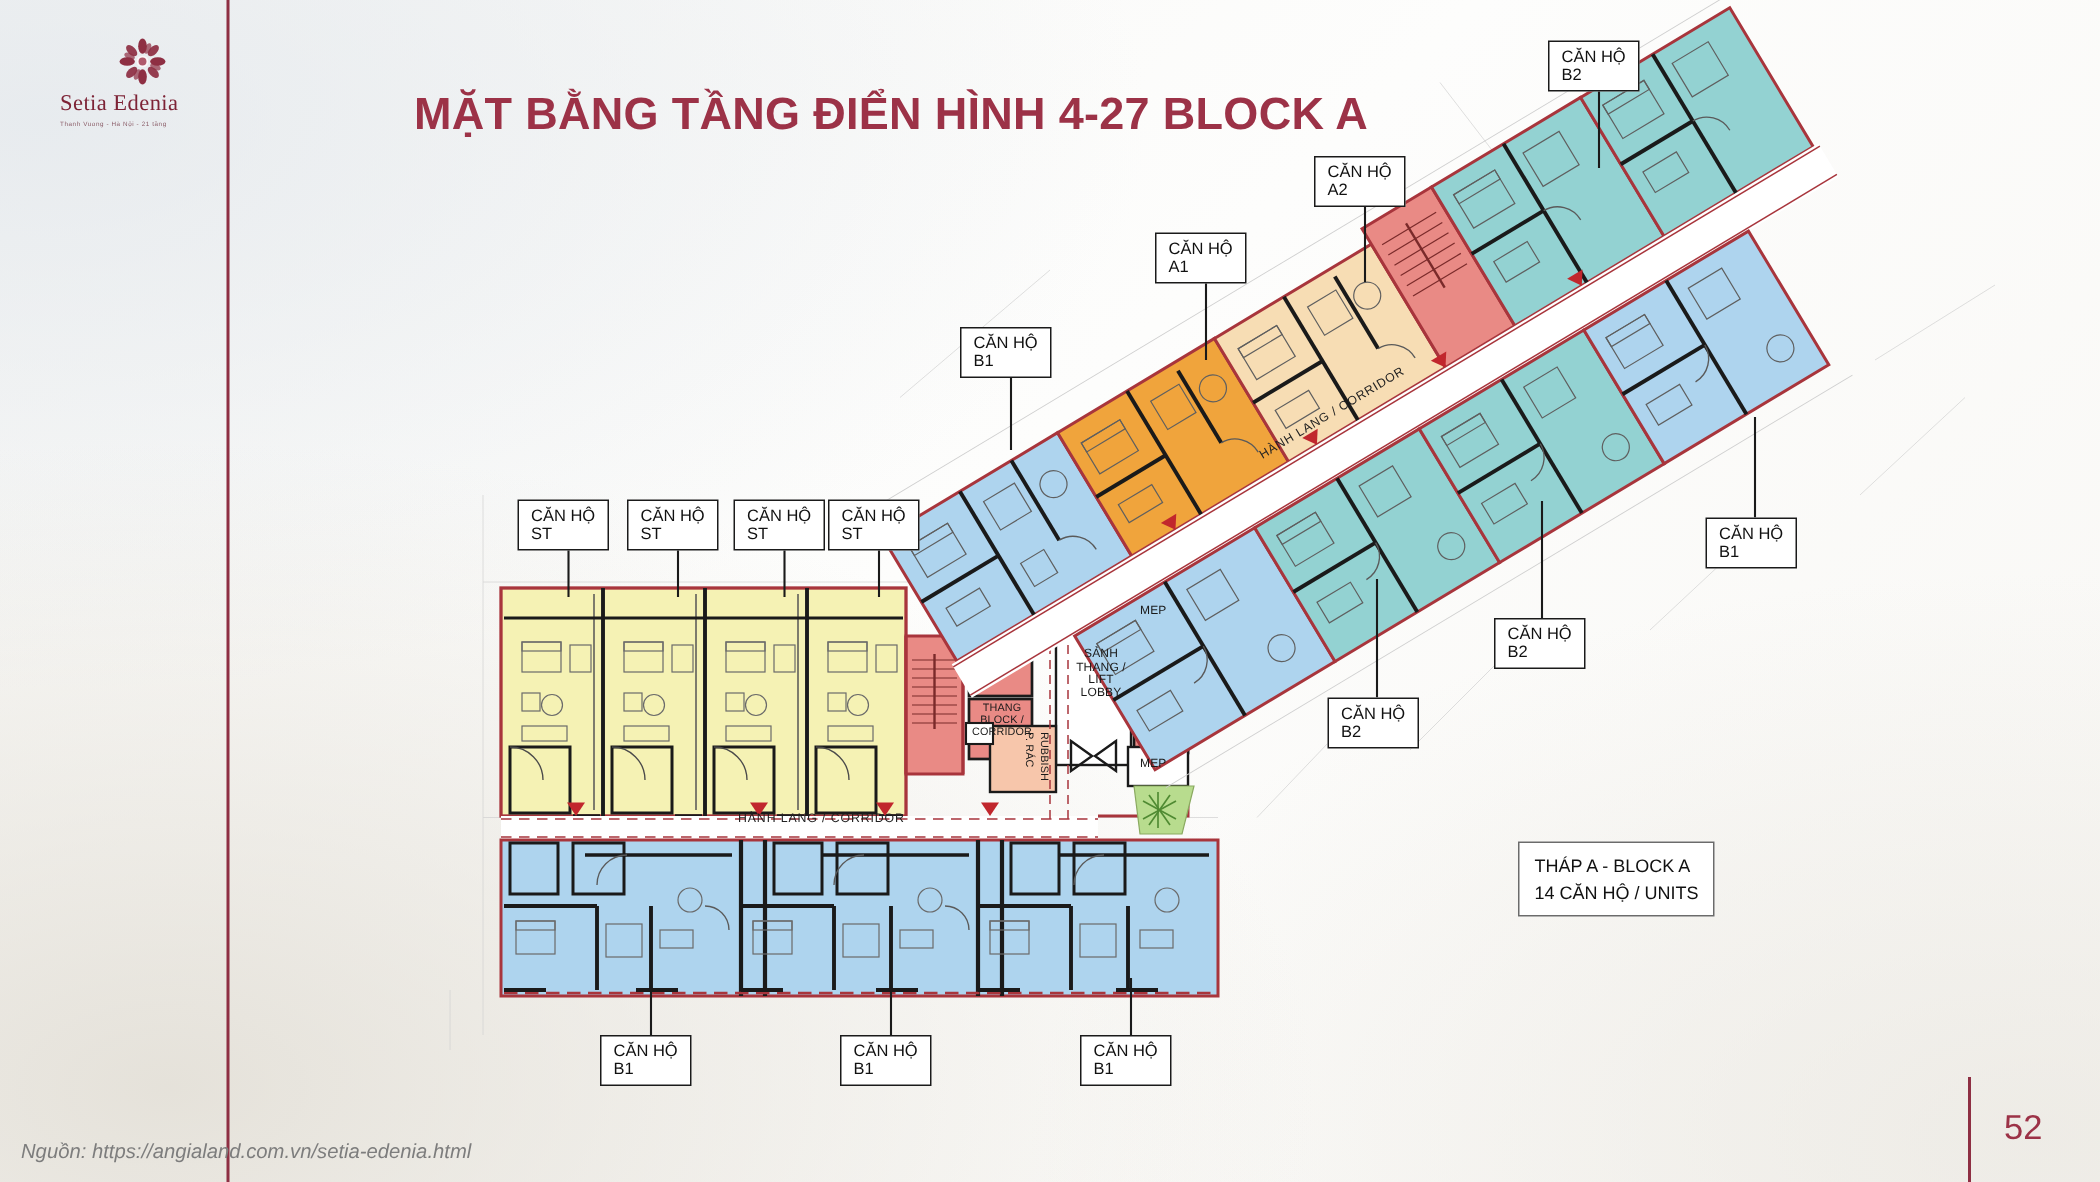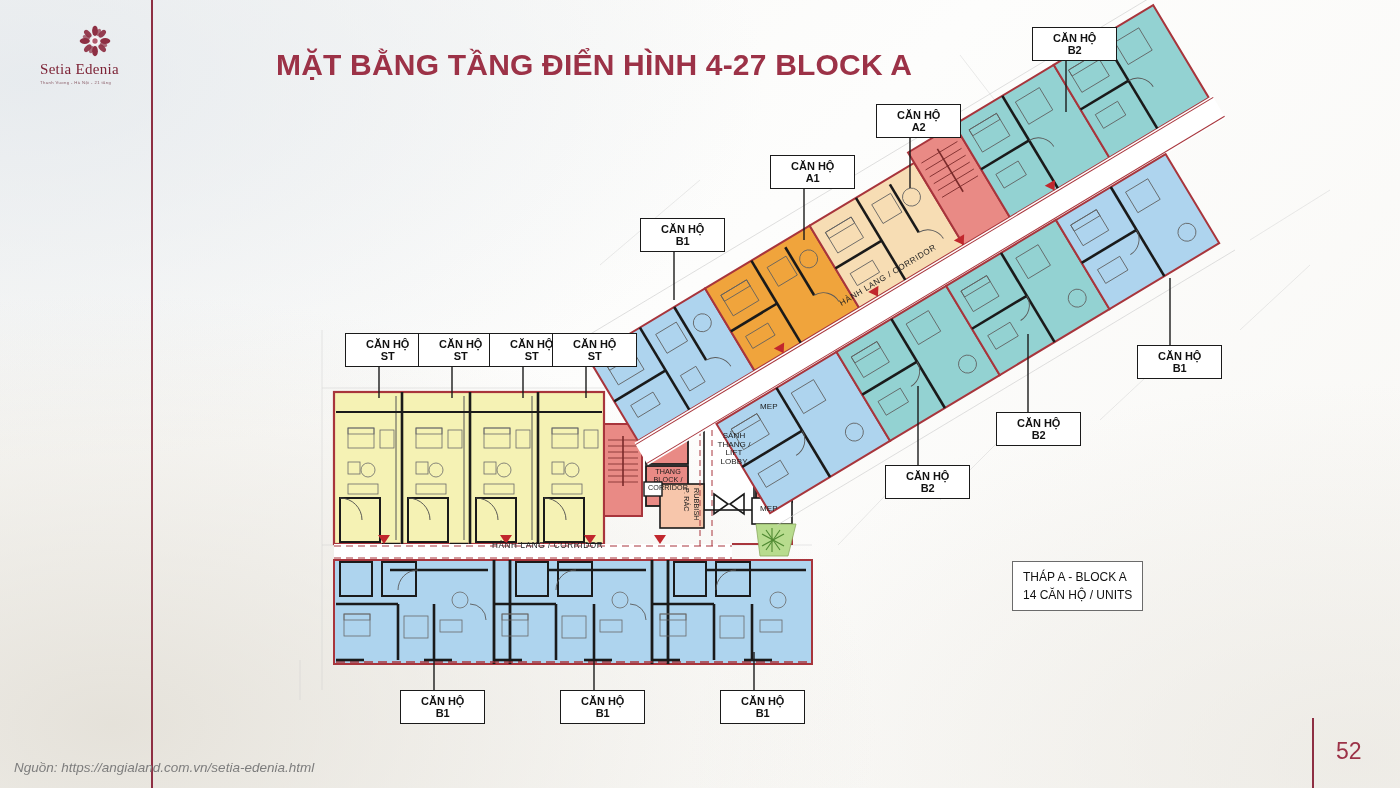--- a/index.html
+++ b/index.html
@@ -20,31 +20,31 @@
   
   .rail-line{position:absolute;top:0;bottom:0;width:2px;background:#8e2f43;}
   #rail-left{left:151px;}
   #rail-right{left:1312px;top:718px;bottom:0;height:70px;}
   .logo-wrap{position:absolute;left:40px;top:24px;width:110px;text-align:left;}
   .logo-flower{width:34px;height:34px;margin:0 auto 4px;position:relative;}
   .logo-name{font-family:"Liberation Serif",serif;font-size:15px;color:#7d2336;letter-spacing:.3px;line-height:1.05;}
   .logo-sub{font-size:4.2px;color:#8a5c67;letter-spacing:.4px;margin-top:2px;transform:scale(1,1);}
   
   #title{
-    position:absolute;left:276px;top:48px;
+    position:absolute;left:276px;top:60px;
     font-size:30px;font-weight:bold;color:#9c3247;
     letter-spacing:.2px;white-space:nowrap;
   }
   
   #plan{position:absolute;left:0;top:0;width:1400px;height:788px;}
   
   .callout{
     position:absolute;background:#ffffff;border:1.6px solid #1a1a1a;
-    font-size:11px;color:#111;line-height:1.12;text-align:center;
-    padding:4px 20px 3px;white-space:nowrap;box-sizing:border-box;font-weight:bold;
+    font-size:11px;color:#111;line-height:1.12;
+    padding:4px 8px 3px;white-space:nowrap;box-sizing:border-box;
   }
   .callout .l1{display:block;}
   .callout .l2{display:block;}
   
   #legend{
     position:absolute;left:1012px;top:561px;
     border:1.4px solid #6b6b6b;background:#fff;
     font-size:12px;color:#111;line-height:1.5;
     padding:6px 10px 6px;text-align:left;
   }

